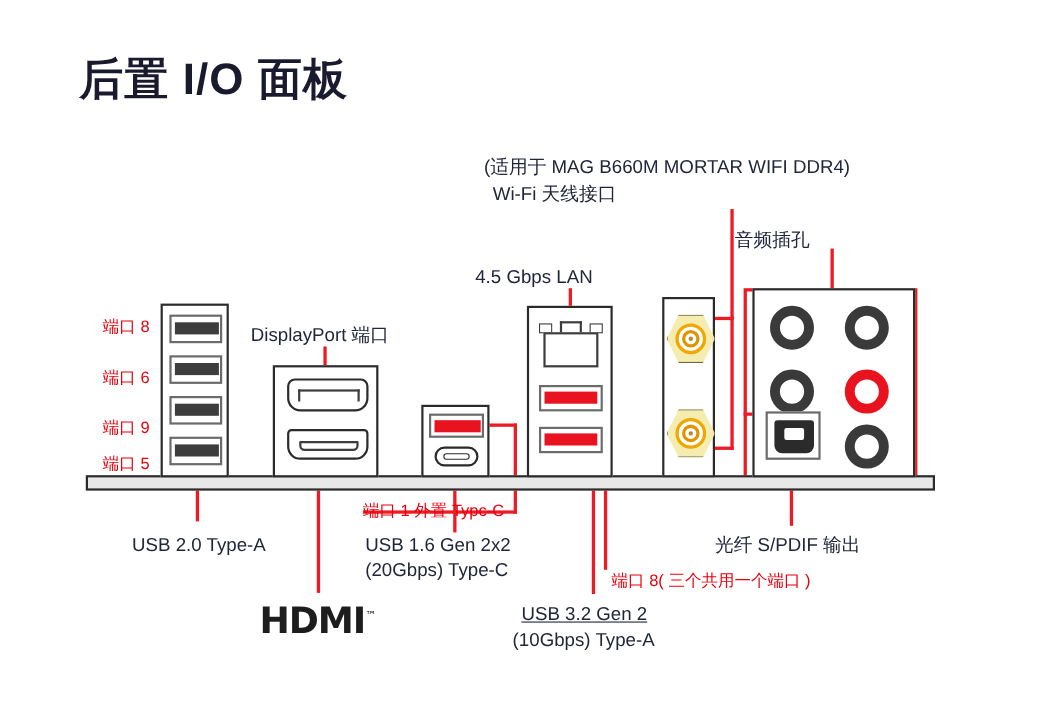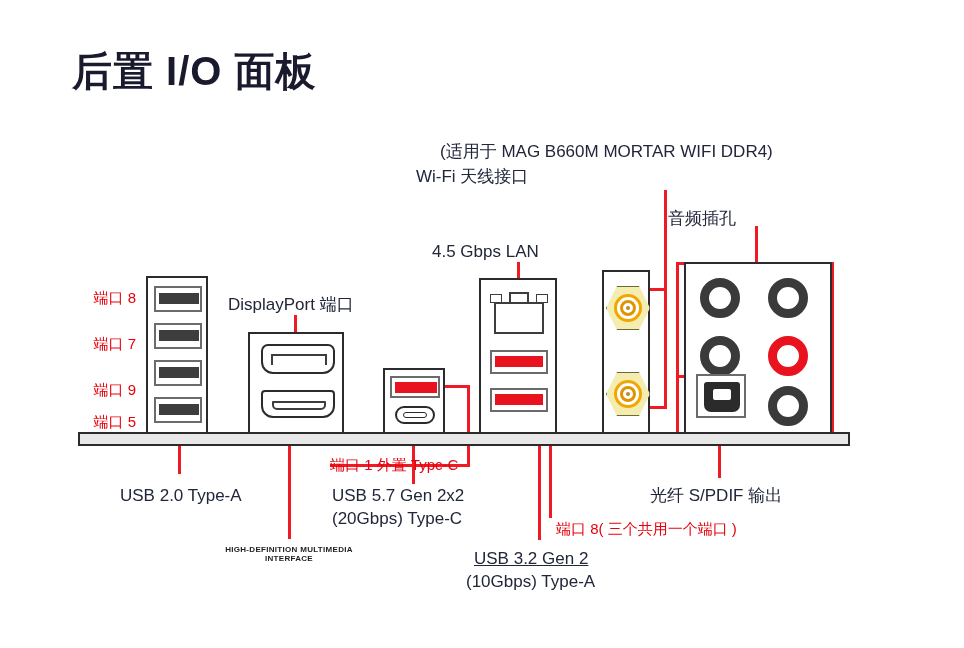--- a/index.html
+++ b/index.html
@@ -343,30 +343,30 @@
     color: #1d1d1d;
     margin-top: 1px;
   }
 </style>
 </head>
 <body>
 
 <div class="page-title">后置 I/O 面板</div>
 
 <div class="lbl c" style="left:440px; top:141px; width:400px;">(适用于 MAG B660M MORTAR WIFI DDR4)</div>
-<div class="lbl c" style="left:416px; top:166px; width:400px;">Wi-Fi 天线接口</div>
+<div class="lbl c" style="left:448px; top:166px; width:400px;">Wi-Fi 天线接口</div>
 
 <div class="lbl c" style="left:668px; top:208px; width:180px;">音频插孔</div>
 
 <div class="lbl c" style="left:432px; top:241px; width:170px;">4.5 Gbps LAN</div>
 
 <div class="lbl" style="left:228px; top:294px;text-align:center;">DisplayPort 端口</div>
 
 <div class="lbl red r" style="left:60px; top:288px; width:76px;">端口 8</div>
-<div class="lbl red r" style="left:60px; top:334px; width:76px;">端口 7</div>
+<div class="lbl red r" style="left:60px; top:334px; width:76px;">端口 6</div>
 <div class="lbl red r" style="left:60px; top:380px; width:76px;">端口 9</div>
 <div class="lbl red r" style="left:60px; top:412px; width:76px;">端口 5</div>
 
 <div class="rline vline" style="left:664px; top:190px; height:100px;"></div>
 <div class="rline hline" style="left:640px; top:288px; width:27px;"></div>
 <div class="rline hline" style="left:640px; top:406px; width:27px;"></div>
 <div class="rline vline" style="left:664px; top:288px; height:121px;"></div>
 
 <div class="rline vline" style="left:755px; top:226px; height:36px;"></div>
 
@@ -474,25 +474,25 @@
   <div class="jack" style="left:82px;  top:122px;"></div>
   <div class="spdif">
     <div class="inner"></div>
   </div>
 </div>
 
 <div class="lbl red" style="left:330px; top:455px;">端口 1 外置 Typc-C</div>
 
 <div class="lbl" style="left:120px; top:485px;">USB 2.0 Type-A</div>
 
-<div class="lbl" style="left:332px; top:485px;">USB 5.7 Gen 2x2</div>
+<div class="lbl" style="left:332px; top:485px;">USB 1.6 Gen 2x2</div>
 <div class="lbl" style="left:332px; top:508px;">(20Gbps) Type-C</div>
 
 <div class="lbl red" style="left:556px; top:519px;">端口 8( 三个共用一个端口 )</div>
 
 <div class="lbl" style="left:474px; top:548px;text-decoration:underline;">USB 3.2 Gen 2</div>
 <div class="lbl" style="left:466px; top:571px;">(10Gbps) Type-A</div>
 
 <div class="lbl" style="left:650px; top:485px;">光纤 S/PDIF 输出</div>
 
 <div id="hdmi-logo">
-  <div class="tag">HIGH-DEFINITION MULTIMEDIA INTERFACE</div>
+  <div class="word"><span>HDMI</span><span class="tm">™</span></div>
 </div>
 
 </body></html>

